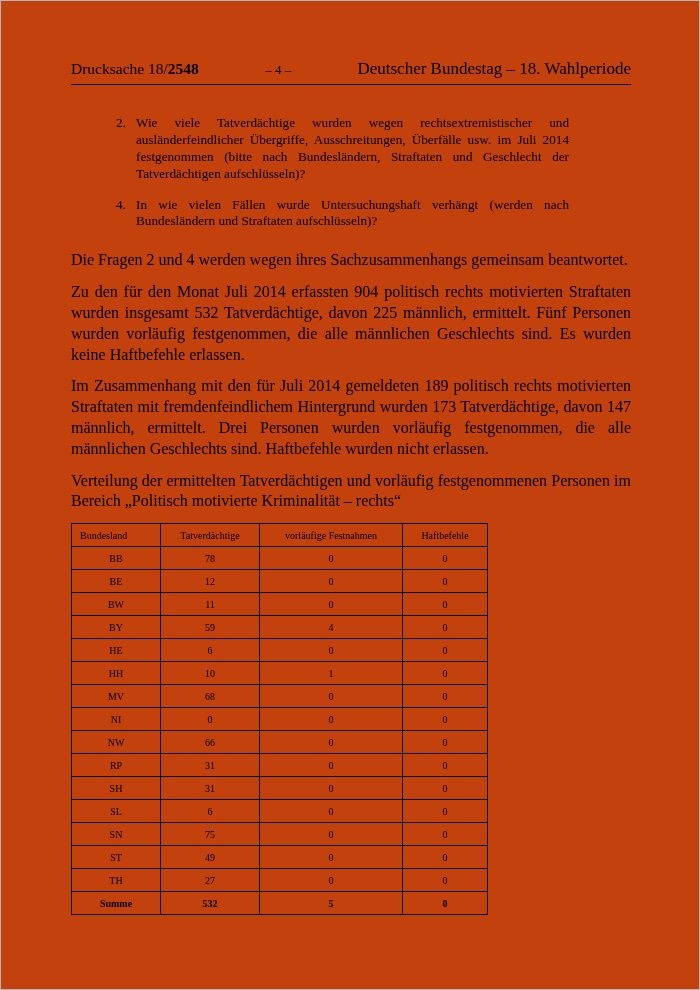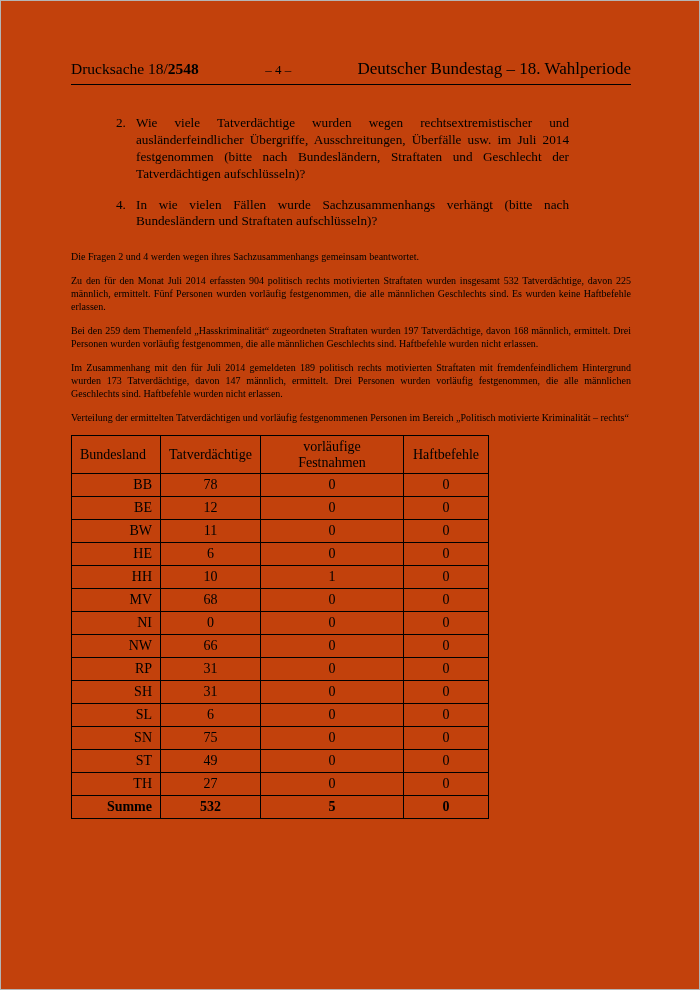--- a/index.html
+++ b/index.html
@@ -33,42 +33,42 @@
     display: flex;
     margin: 0 62px 14px 45px;
     font-size: 13.2px;
     line-height: 1.28;
   }
   .q-num { flex: 0 0 20px; }
   .q-text { flex: 1; text-align: justify; }
   
   .paragraphs { margin-top: 20px; }
   .para {
-    font-size: 10px;
+    font-size: 16px;
     line-height: 1.3;
     text-align: justify;
     margin: 0 0 11px 0;
   }
   
   table.data-table {
     border-collapse: collapse;
     margin-top: 6px;
-    font-size: 14px;
+    font-size: 10px;
   }
   table.data-table th,
   table.data-table td {
     border: 1px solid #000;
     padding: 2.5px 8px;
     font-weight: normal;
     height: 17px;
     box-sizing: content-box;
   }
   table.data-table th { }
   table.data-table th.col-land { text-align: left; }
-  table.data-table td.land { text-align: right; }
+  table.data-table td.land { text-align: center; }
   table.data-table td.num { text-align: center; font-family: Liberation Serif, serif; }
   table.data-table tr.summary td { font-weight: bold; }
   .col-land  { width: 72px; }
   .col-tat   { width: 82px; }
   .col-fest  { width: 126px; }
   .col-haft  { width: 68px; }
 </style>
 </head>
 <body>
 
@@ -80,28 +80,27 @@
     <span class="header-right">Deutscher Bundestag – 18. Wahlperiode</span>
   </div>
 
   <div class="questions">
     <div class="question">
       <span class="q-num">2.</span>
       <span class="q-text">Wie viele Tatverdächtige wurden wegen rechtsextremistischer und ausländerfeindlicher Übergriffe, Ausschreitungen, Überfälle usw. im Juli 2014 festgenommen (bitte nach Bundesländern, Straftaten und Geschlecht der Tatverdächtigen aufschlüsseln)?</span>
     </div>
     <div class="question">
       <span class="q-num">4.</span>
-      <span class="q-text">In wie vielen Fällen wurde Sachzusammenhangs verhängt (bitte nach Bundesländern und Straftaten aufschlüsseln)?</span>
+      <span class="q-text">In wie vielen Fällen wurde Untersuchungshaft verhängt (werden nach Bundesländern und Straftaten aufschlüsseln)?</span>
     </div>
   </div>
 
   <div class="paragraphs">
     <p class="para">Die Fragen 2 und 4 werden wegen ihres Sachzusammenhangs gemeinsam beantwortet.</p>
     <p class="para">Zu den für den Monat Juli 2014 erfassten 904 politisch rechts motivierten Straftaten wurden insgesamt 532 Tatverdächtige, davon 225 männlich, ermittelt. Fünf Personen wurden vorläufig festgenommen, die alle männlichen Geschlechts sind. Es wurden keine Haftbefehle erlassen.</p>
-    <p class="para">Bei den 259 dem Themenfeld „Hasskriminalität“ zugeordneten Straftaten wurden 197 Tatverdächtige, davon 168 männlich, ermittelt. Drei Personen wurden vorläufig festgenommen, die alle männlichen Geschlechts sind. Haftbefehle wurden nicht erlassen.</p>
     <p class="para">Im Zusammenhang mit den für Juli 2014 gemeldeten 189 politisch rechts motivierten Straftaten mit fremdenfeindlichem Hintergrund wurden 173 Tatverdächtige, davon 147 männlich, ermittelt. Drei Personen wurden vorläufig festgenommen, die alle männlichen Geschlechts sind. Haftbefehle wurden nicht erlassen.</p>
     <p class="para">Verteilung der ermittelten Tatverdächtigen und vorläufig festgenommenen Personen im Bereich „Politisch motivierte Kriminalität – rechts“</p>
   </div>
 
   <table class="data-table">
     <thead>
       <tr>
         <th class="col-land">Bundesland</th>
         <th class="col-tat">Tatverdächtige</th>
         <th class="col-fest">vorläufige Festnahmen</th>
@@ -121,20 +120,26 @@
           <td class="num">0</td>
           <td class="num">0</td>
         </tr>
         <tr>
           <td class="land">BW</td>
           <td class="num">11</td>
           <td class="num">0</td>
           <td class="num">0</td>
         </tr>
         <tr>
+          <td class="land">BY</td>
+          <td class="num">59</td>
+          <td class="num">4</td>
+          <td class="num">0</td>
+        </tr>
+        <tr>
           <td class="land">HE</td>
           <td class="num">6</td>
           <td class="num">0</td>
           <td class="num">0</td>
         </tr>
         <tr>
           <td class="land">HH</td>
           <td class="num">10</td>
           <td class="num">1</td>
           <td class="num">0</td>

